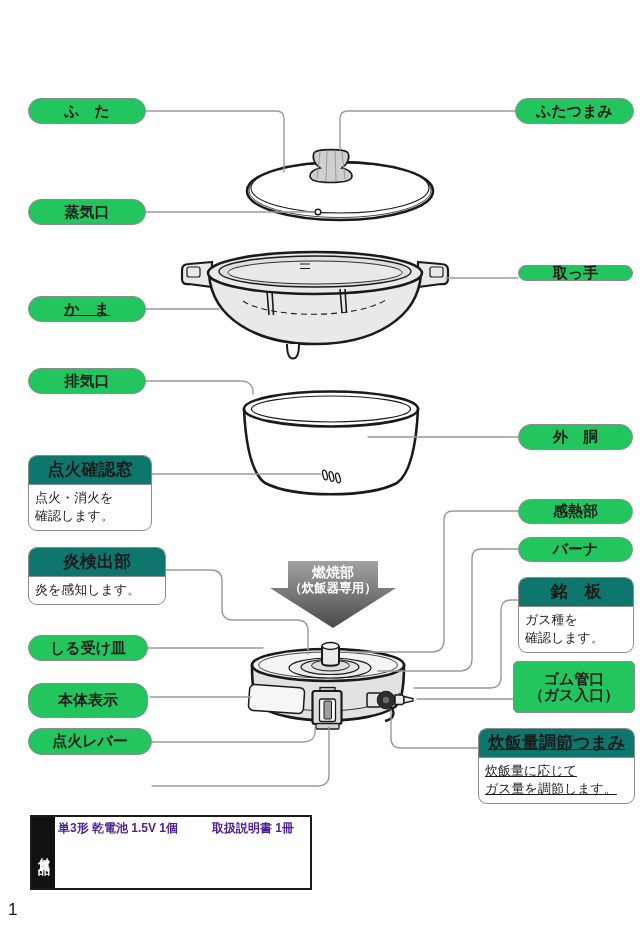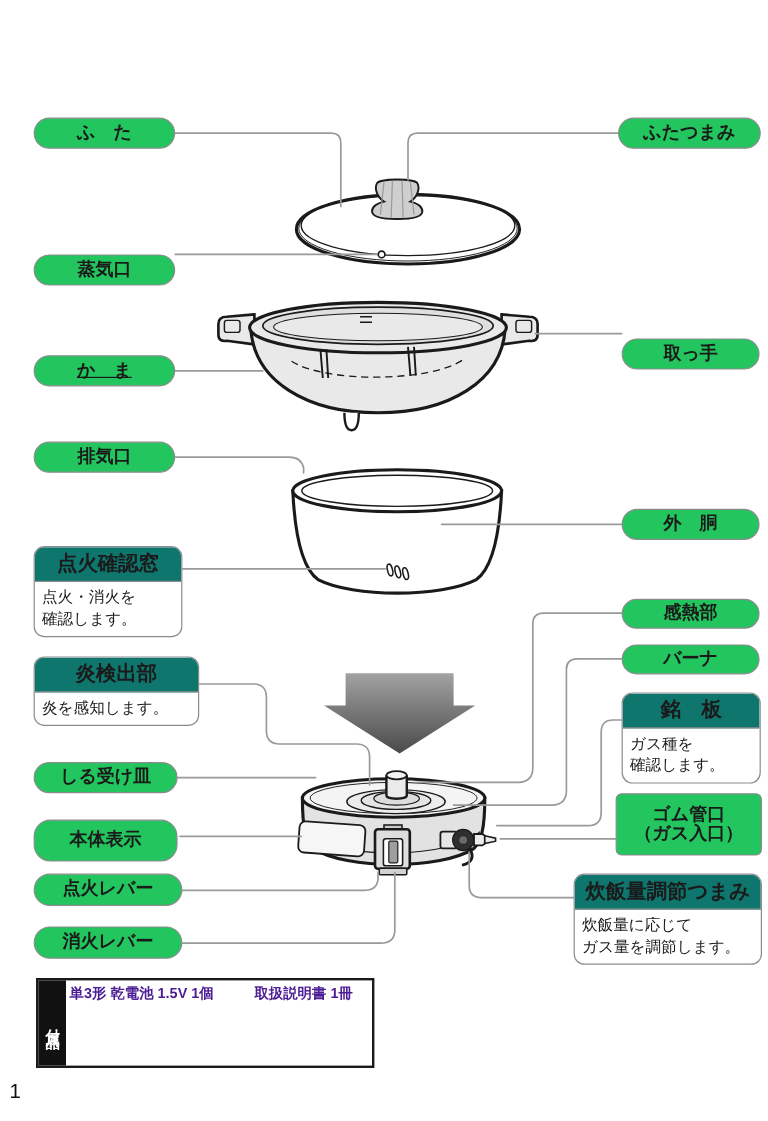--- a/index.html
+++ b/index.html
@@ -165,25 +165,29 @@
       <rect x="101" y="851.5" width="37" height="13.5" rx="2" fill="#f0f0f0" stroke-width="1.3"></rect>
       <ellipse cx="102.5" cy="858" rx="4.2" ry="6.7" fill="#dcdcdc" stroke-width="1.3"></ellipse>
       <rect x="138" y="855" width="3.5" height="6.5" rx="1" fill="#dcdcdc" stroke-width="1.2"></rect>
     </g>
     <g stroke="#1a1a1a" fill="none">
       <rect x="242" y="840" width="33" height="43" fill="#ffffff" stroke-width="1.3"></rect>
       <path d="M 242,840 C 252,837.5 265,837.5 275,840" stroke-width="1.3"></path>
     </g>
   </svg>
 
+  <div class="arrow-text">
+    <div class="l1">燃焼部</div>
+    <div class="l2">（炊飯器専用）</div>
+  </div>
 
   <div class="pill" style="left:28px;top:98px;width:118px;height:26px;">ふ　た</div>
   <div class="pill" style="left:515px;top:98px;width:119px;height:26px;">ふたつまみ</div>
-  <div class="pill" style="left:28px;top:212px;width:118px;height:26px;">蒸気口</div>
-  <div class="pill" style="left:518px;top:282px;width:115px;height:26px;">取っ手</div>
+  <div class="pill" style="left:28px;top:199px;width:118px;height:26px;">蒸気口</div>
+  <div class="pill" style="left:518px;top:265px;width:115px;height:16px;">取っ手</div>
   <div class="pill" style="left:28px;top:296px;width:118px;height:26px;text-decoration:underline;">か　ま</div>
   <div class="pill" style="left:28px;top:368px;width:118px;height:26px;">排気口</div>
   <div class="pill" style="left:518px;top:424px;width:115px;height:26px;">外　胴</div>
 
   <div class="infobox" style="left:28px;top:455px;width:124px;">
     <div class="hd">点火確認窓</div>
     <div class="bd">
       <div>点火・消火を</div>
       <div>確認します。</div>
     </div>
@@ -208,29 +212,28 @@
   <div class="pill" style="left:28px;top:635px;width:120px;height:26px;">しる受け皿</div>
 
   <div class="pill two-line" style="left:513px;top:661px;width:122px;height:52px;">
     <div>ゴム管口</div>
     <div>（ガス入口）</div>
   </div>
 
   <div class="pill" style="left:28px;top:683px;width:120px;height:35px;">本体表示</div>
   <div class="pill" style="left:28px;top:728px;width:124px;height:27px;">点火レバー</div>
 
-  <div class="infobox" style="left:478px;top:728px;width:157px;">
+  <div class="infobox" style="left:478px;top:728px;width:157px;text-decoration:underline;">
     <div class="hd">炊飯量調節つまみ</div>
     <div class="bd">
       <div>炊飯量に応じて</div>
       <div>ガス量を調節します。</div>
     </div>
   </div>
 
-  <div class="pill" style="left:28px;top:772px;width:124px;height:27px;">消火レバー</div>
 
   <div class="acc-box">
     <div class="acc-tab">付属品</div>
   </div>
   <div class="acc-item-label" style="left:58px;">単3形 乾電池 1.5V 1個</div>
   <div class="acc-item-label" style="left:212px;">取扱説明書 1冊</div>
 
   <div class="page-number">1</div>
 
 </div>

